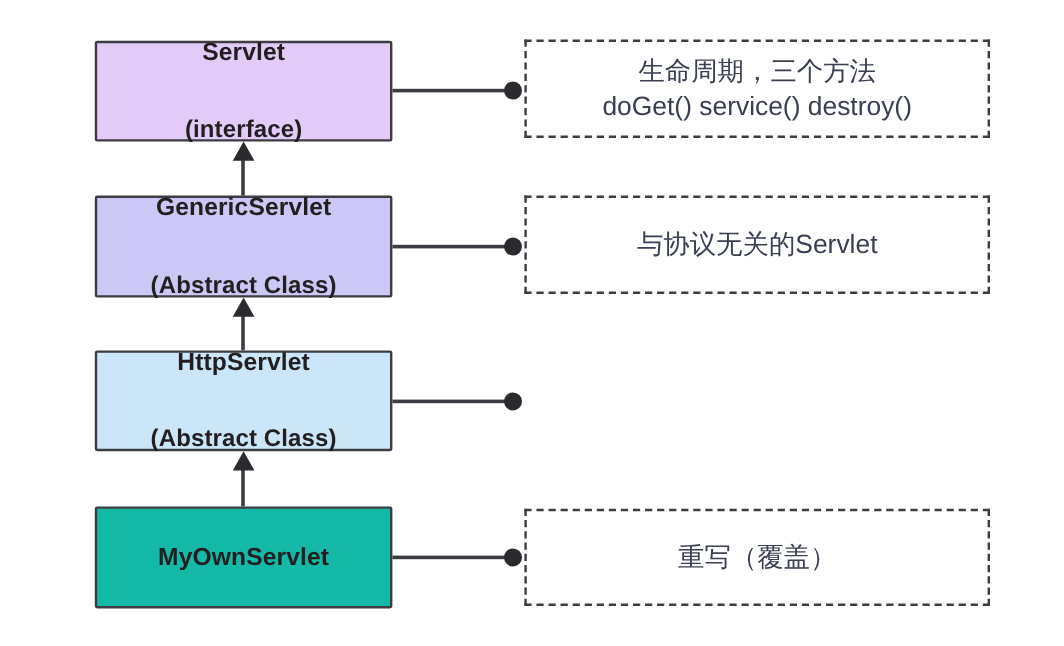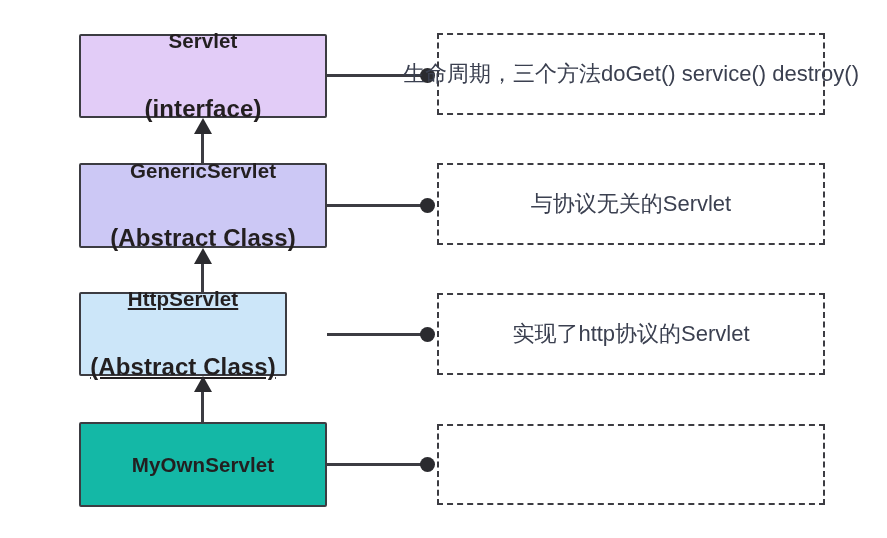--- a/index.html
+++ b/index.html
@@ -29,30 +29,30 @@
     flex-direction: column;
     align-items: center;
     justify-content: center;
     text-align: center;
     font-weight: bold;
     color: #231f20;
     line-height: 1.24;
     letter-spacing: 0.1px;
   }
   .class-box .ln1 { font-size: 20.5px; }
-  .class-box .ln2 { font-size: 24px; margin-top: 40px; }
+  .class-box .ln2 { font-size: 20px; margin-top: 40px; }
 
   
   .note-box {
     position: absolute;
     box-sizing: border-box;
     border: 2.5px dashed #3c3c42;
     background: #ffffff;
     display: flex;
-    flex-direction: row;
+    flex-direction: column;
     align-items: center;
     justify-content: center;
     text-align: center;
     color: #3b4050;
     line-height: 1.32;
     font-size: 22px;
   }
   .note-box .nl { white-space: nowrap; }
 
   
@@ -90,21 +90,21 @@
   <div class="class-box" style="left:79px; top:34px; width:248px; height:84px; background:#e2ccf7;">
     <div class="ln1">Servlet</div>
     <div class="ln2">(interface)</div>
   </div>
 
   <div class="class-box" style="left:79px; top:163px; width:248px; height:85px; background:#ccc8f5;">
     <div class="ln1">GenericServlet</div>
     <div class="ln2">(Abstract Class)</div>
   </div>
 
-  <div class="class-box" style="left:79px; top:292px; width:208px; height:84px; background:#cce6f9;text-decoration:underline;">
+  <div class="class-box" style="left:79px; top:292px; width:248px; height:84px; background:#cce6f9;">
     <div class="ln1">HttpServlet</div>
     <div class="ln2">(Abstract Class)</div>
   </div>
 
   <div class="class-box" style="left:79px; top:422px; width:248px; height:85px; background:#14b8a6;">
     <div class="ln1">MyOwnServlet</div>
   </div>
 
   <div class="v-line" style="left:201px; top:133px; height:30px;"></div>
   <div class="arrow-head" style="left:194px; top:118px;"></div>
@@ -129,20 +129,18 @@
 
   <div class="note-box" style="left:437px; top:33px; width:388px; height:82px;">
     <div class="nl">生命周期，三个方法</div>
     <div class="nl">doGet() service() destroy()</div>
   </div>
 
   <div class="note-box" style="left:437px; top:163px; width:388px; height:82px;text-align:center;">
     <div class="nl">与协议无关的Servlet</div>
   </div>
 
-  <div class="note-box" style="left:437px; top:293px; width:388px; height:82px;">
-    <div class="nl">实现了http协议的Servlet</div>
-  </div>
 
   <div class="note-box" style="left:437px; top:424px; width:388px; height:81px;">
+    <div class="nl">重写（覆盖）</div>
   </div>
 
 </div>
 
 </body></html>

